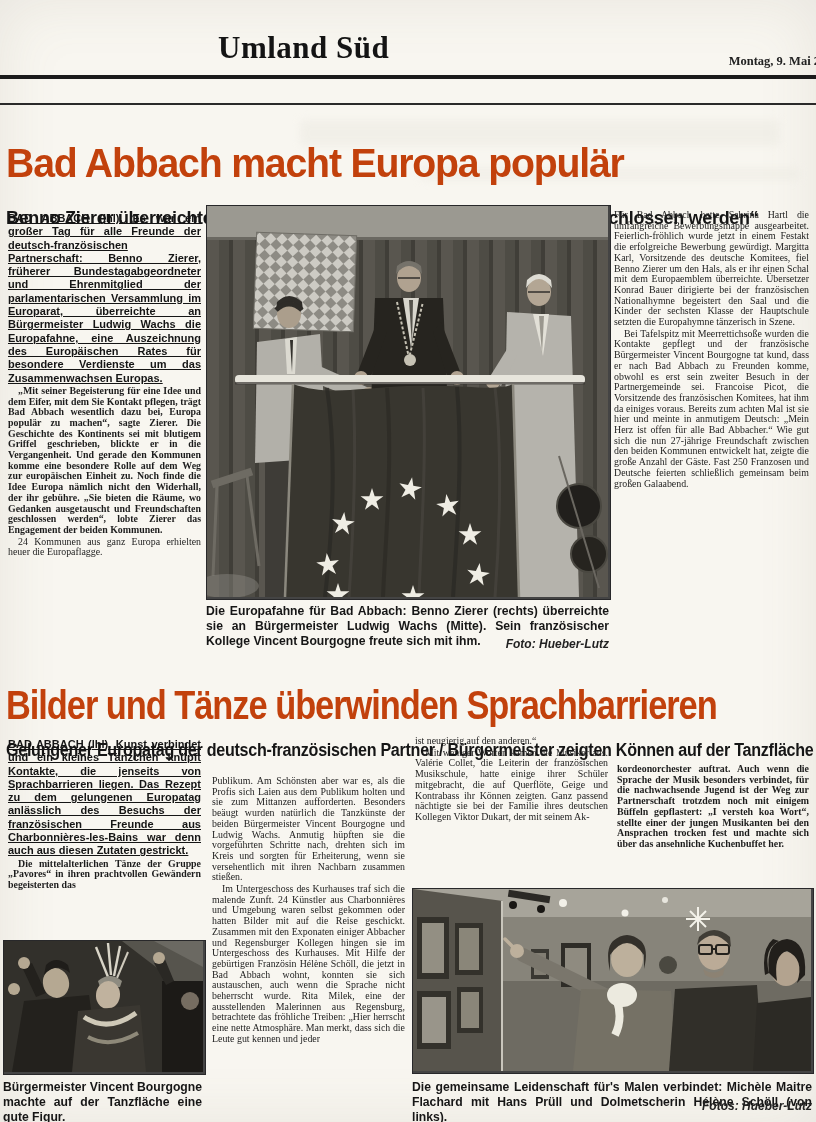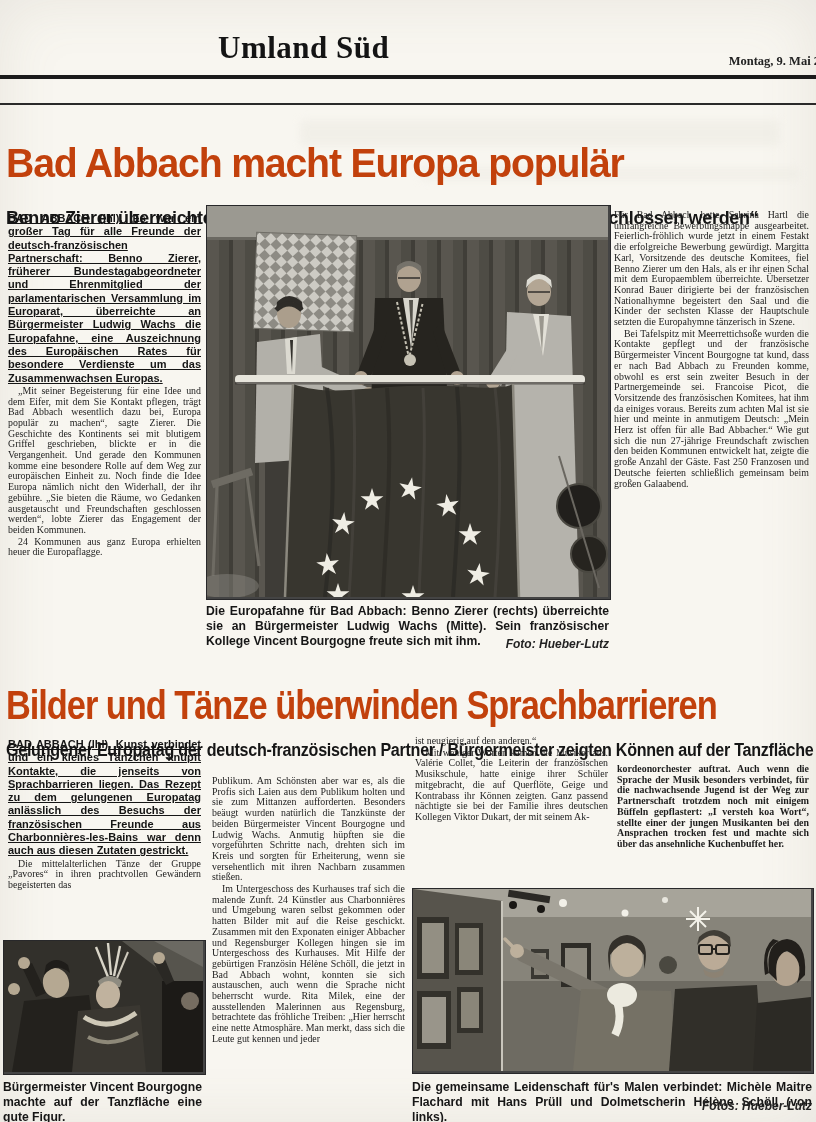--- a/index.html
+++ b/index.html
@@ -37,21 +37,21 @@
     position:absolute;left:6px;white-space:nowrap;
     font-family:"Liberation Sans",sans-serif;font-weight:bold;color:#161616;
   }
   .subline > span{display:inline-block;transform-origin:0 50%;font-size:18.5px;letter-spacing:-.3px;font-weight:600;}
   .s-a1{top:182px;} .s-a1 > span{transform:scaleX(.97);}
   .s-a2{top:714px;} .s-a2 > span{transform:scaleX(.92);font-size:17.5px;}
   
   .col{position:absolute;overflow:hidden;text-align:justify;}
   .col p{margin:0;font-size:9.9px;line-height:10.7px;color:#1d1d1d;}
   .col p + p{text-indent:10px;margin-top:1px;}
-  .col p.gap{}
+  .col p.gap{font-weight:bold;}
   p.lead{
     font-family:"Liberation Sans",sans-serif;font-weight:bold;
     font-size:11px;line-height:13.3px;color:#151515;text-indent:0;text-decoration:underline;
   }
   .a1-left {left:8px;  top:212px;width:193px;height:440px;}
   .a1-right{left:614px;top:210px;width:195px;height:442px;}
   .a2-col1{left:8px;  top:738px;width:193px;height:200px;}
   .a2-col2{left:212px;top:736px;width:193px;height:386px;margin-top:40px;}
   .a2-col3{left:415px;top:736px;width:193px;height:149px;}
   .a2-col4{left:617px;top:764px;width:192px;height:149px;font-weight:bold;}

